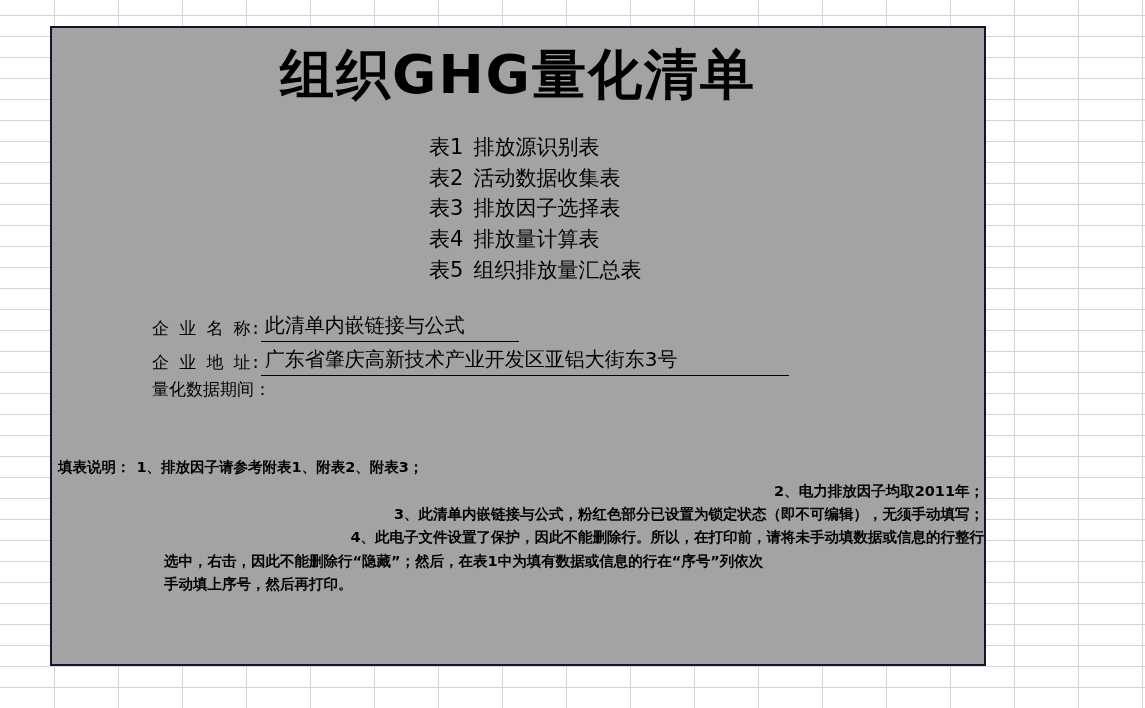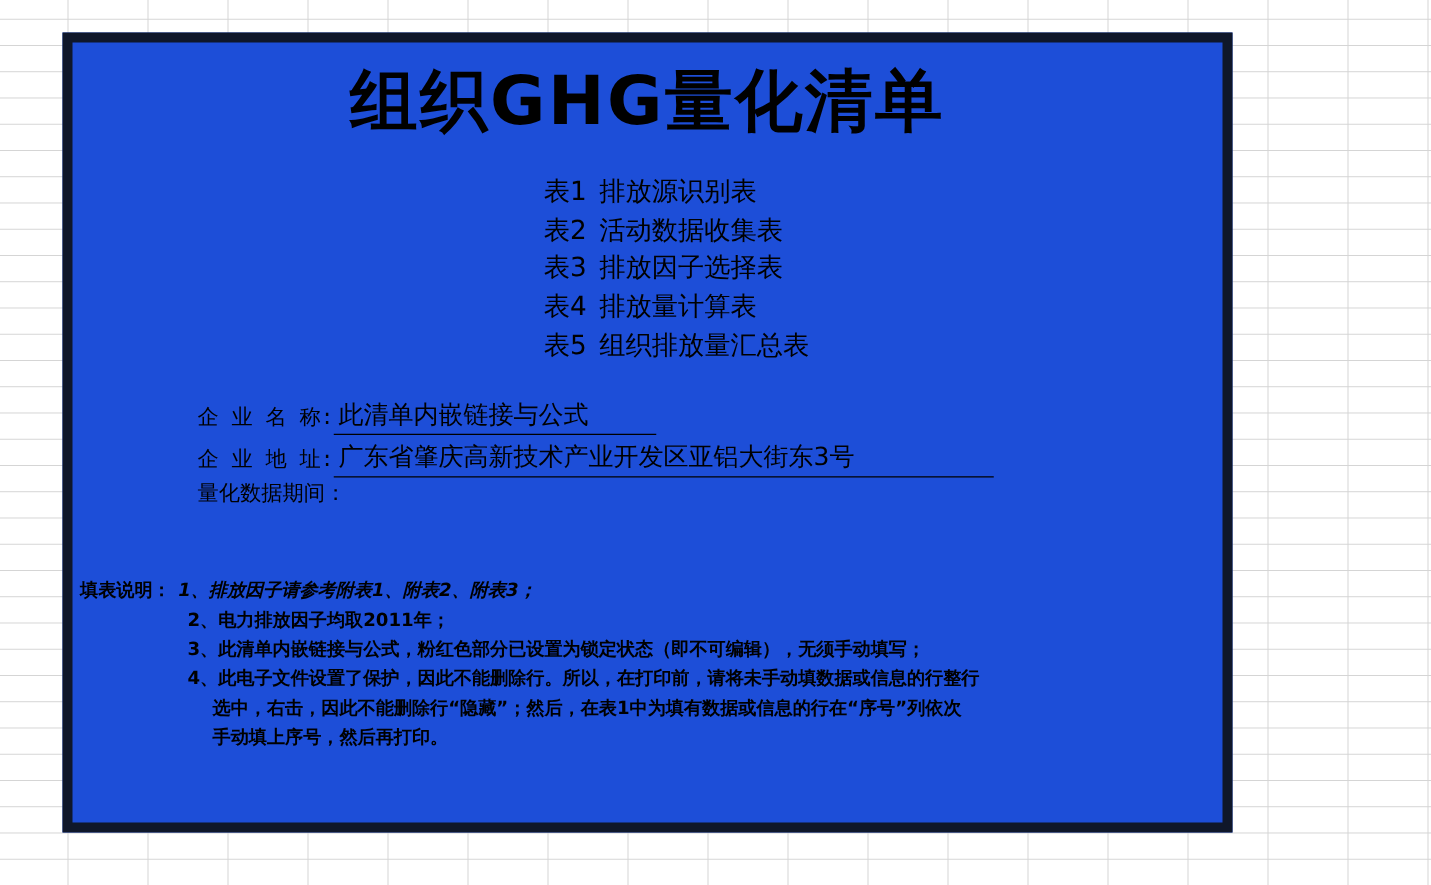--- a/index.html
+++ b/index.html
@@ -27,22 +27,22 @@
     z-index: 0;
   }
 
   
   #sheet {
     position: absolute;
     left: 50px;
     top: 26px;
     width: 936px;
     height: 640px;
-    border: 8px solid #0f172a;
-    background: #1d4ed8;
+    border: 2px solid #0f172a;
+    background: #a3a3a3;
     box-sizing: border-box;
     z-index: 1;
   }
 
   .title {
     text-align: center;
     font-family: "DejaVu Sans", sans-serif;
     font-size: 54px;
     font-weight: bold;
     letter-spacing: 2px;
@@ -107,27 +107,27 @@
   .notes-head {
     display: flex;
     align-items: flex-start;
   }
   .notes-title {
     flex: 0 0 auto;
     padding-right: 6px;
   }
   .notes-list {
     display: block;
-    font-style: italic;
   }
   .note-line {
     white-space: nowrap;
   }
   .note-indent {
     padding-left: 86px;
+    text-align: right;
   }
   .note-indent2 {
     padding-left: 106px;
   }
 </style>
 </head>
 <body>
 
 <div id="grid"></div>
 

